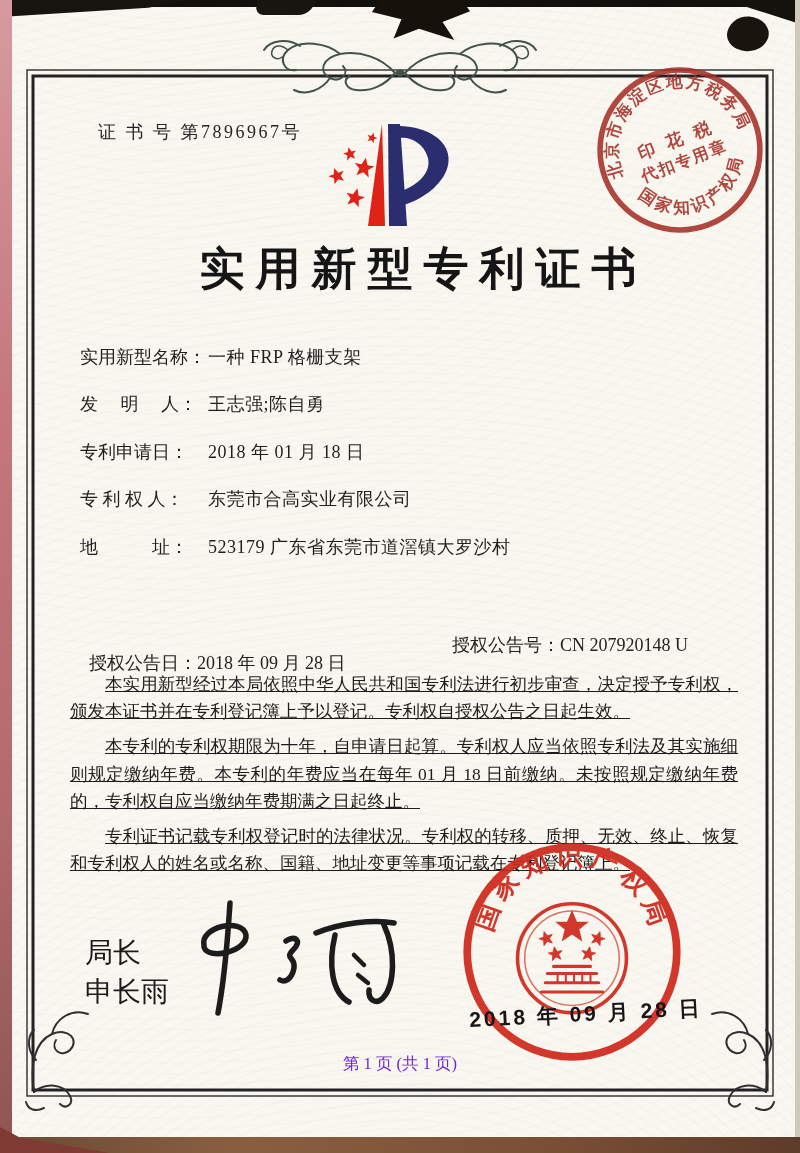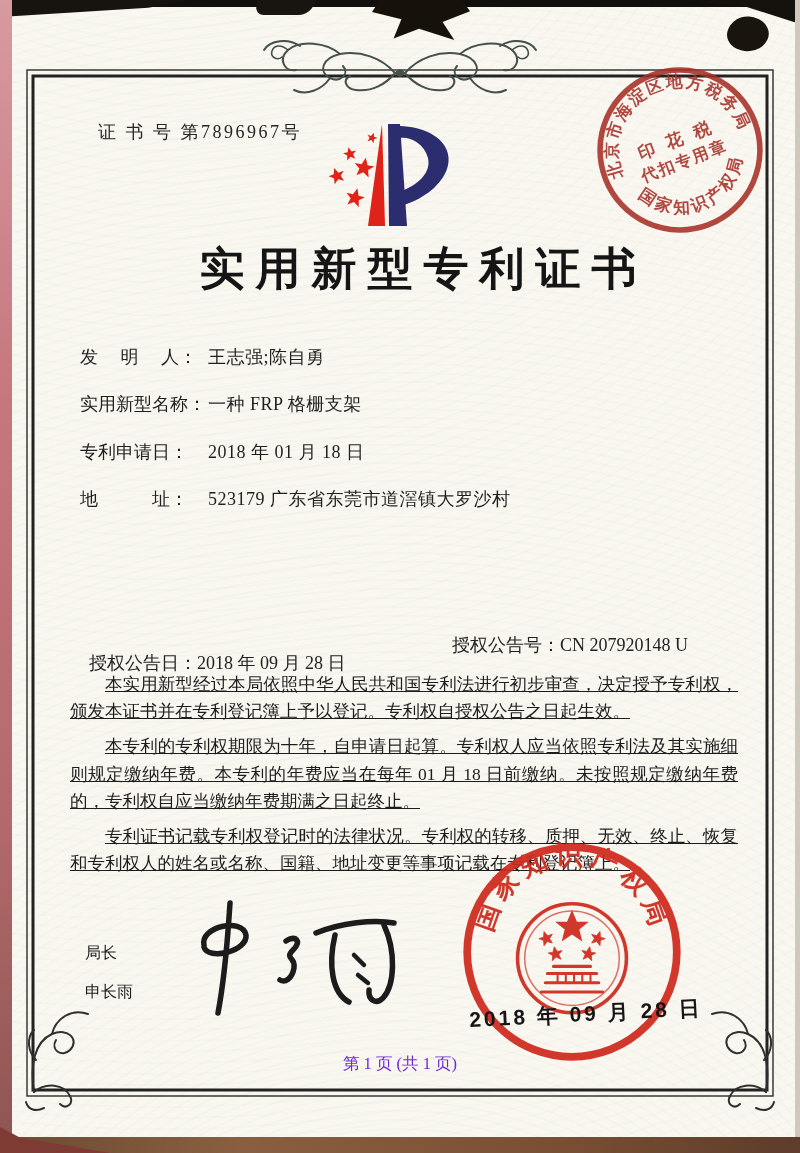--- a/index.html
+++ b/index.html
@@ -45,21 +45,21 @@
            font-size:45px; font-weight:bold; letter-spacing:11px; color:#151515;padding-left:47px; }
   .fields { position:absolute; left:80px; top:345px; right:50px; font-size:18px; color:#1f1f1f; }
   .field-row { height:47.4px; white-space:pre; }
   .field-label { display:inline-block; min-width:128px; }
   .field-value { letter-spacing:.5px; }
   .grant-row { position:absolute; left:80px; top:630px; right:40px; font-size:18px; white-space:pre; }
   .grant-no { position:absolute; left:372px; top:3px; }
   .paras { position:absolute; left:62px; top:663px; width:684px;
            font-size:17.5px; line-height:27.2px; text-align:justify; color:#1d1d1d; }
   .paras p { text-indent:2em; margin:8px;text-decoration:underline; }
-  .officer { position:absolute; left:85px; top:933px; font-size:16px; line-height:39px; color:#1b1b1b; }
+  .officer { position:absolute; left:85px; top:933px; font-size:28px; line-height:39px; color:#1b1b1b; }
   .signature { position:absolute; left:188px; top:893px; width:212px; height:128px; }
   .seal { position:absolute; left:459px; top:839px; width:226px; height:226px; opacity:.93; }
   .seal-date { position:absolute; left:466px; top:1000px; width:240px; text-align:center;
                font-size:21px; letter-spacing:3px; color:#161616; transform:rotate(-3deg);
                font-family:"Liberation Sans","DejaVu Sans",sans-serif; font-weight:bold; }
   .tax-stamp { position:absolute; left:594px; top:64px; width:172px; height:172px;
                transform:rotate(-21deg); opacity:.88; }
   .footer { position:absolute; left:0; right:0; top:1053px; text-align:center; font-size:16.5px; color:#6d28d9; }
 </style>
 </head>
@@ -115,23 +115,24 @@
     <use href="#st" transform="translate(49,82) scale(1.0) rotate(14)"></use>
   </g>
   <path d="M76,8 L62,110 L79,110 Z" fill="#df2318"></path>
   <path d="M82,8 L83,110 L101,110 L94,8 Z" fill="#2b2d6e"></path>
   <path d="M94,10 C140,12 158,44 128,72 C114,84 102,88 94,90 L92,76 C106,72 126,60 122,42 C118,26 102,20 94,22 Z" fill="#2b2d6e"></path>
 </svg>
 
 <div class="title">实用新型专利证书</div>
 
 <div class="fields">
+  <div class="field-row"><span class="field-label">实用新型名称：</span><span class="field-value">一种 FRP 格栅支架</span></div>
   <div class="field-row"><span class="field-label">发　 明 　人：</span><span class="field-value">王志强;陈自勇</span></div>
-  <div class="field-row"><span class="field-label">实用新型名称：</span><span class="field-value">一种 FRP 格栅支架</span></div>
   <div class="field-row"><span class="field-label">专利申请日：</span><span class="field-value">2018 年 01 月 18 日</span></div>
+  <div class="field-row"><span class="field-label">专 利 权 人：</span><span class="field-value">东莞市合高实业有限公司</span></div>
   <div class="field-row"><span class="field-label">地　　　址：</span><span class="field-value">523179 广东省东莞市道滘镇大罗沙村</span></div>
 </div>
 
 <div class="grant-row">
   <span>授权公告日：</span><span>2018 年 09 月 28 日</span>
   <span class="grant-no"><span>授权公告号：</span><span>CN 207920148 U</span></span>
 </div>
 
 <div class="paras">
   <p>本实用新型经过本局依照中华人民共和国专利法进行初步审查，决定授予专利权，颁发本证书并在专利登记簿上予以登记。专利权自授权公告之日起生效。</p>

